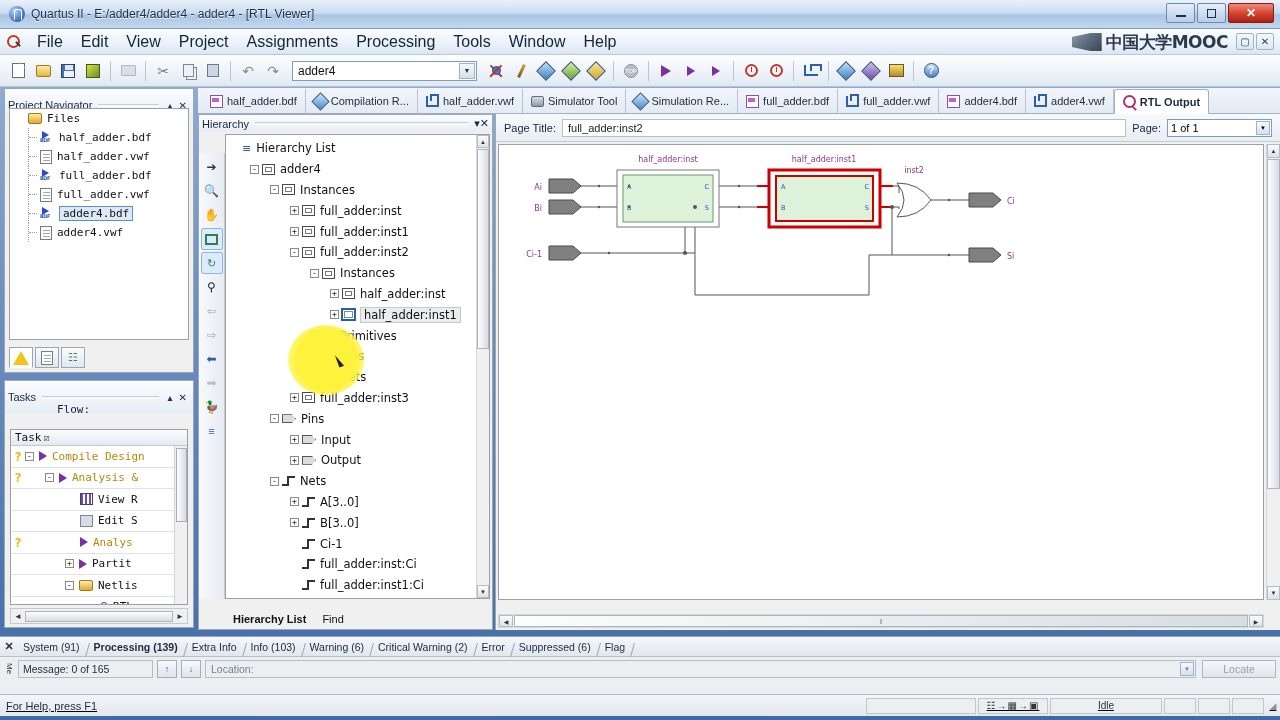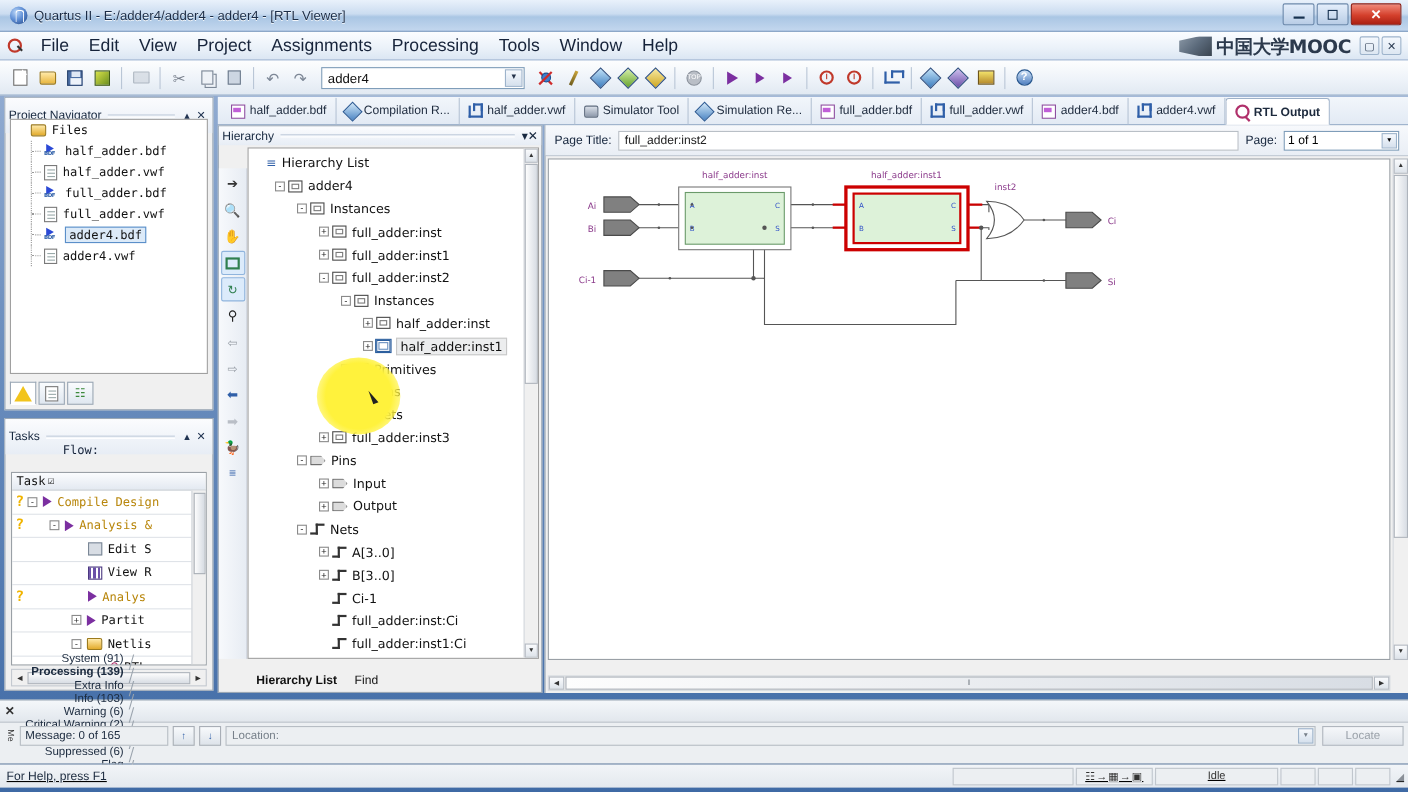--- a/index.html
+++ b/index.html
@@ -597,29 +597,29 @@
             <span class="qmark">?</span>
             <span style="display:inline-block;width:20px"></span>
             <span class="pm">-</span>
             <span class="tri tri-small" style="margin:0 5px;"></span>
             <span>Analysis &amp;</span>
           </div>
           <div class="task-row black">
             <span class="qmark"></span>
             <span style="display:inline-block;width:40px"></span>
             <span style="display:inline-block;width:10px"></span>
-            <span style="display:inline-block;width:13px;height:12px;margin:0 5px;background:#d8dde4;border:1px solid #7b8796;"></span>
-            <span>Edit S</span>
+            <span style="display:inline-block;width:13px;height:12px;margin:0 5px;background:repeating-linear-gradient(90deg,#6a4fa8 0 2px,#fff 2px 4px);border:1px solid #4a3780;"></span>
+            <span>View R</span>
           </div>
           <div class="task-row black">
             <span class="qmark"></span>
             <span style="display:inline-block;width:40px"></span>
             <span style="display:inline-block;width:10px"></span>
-            <span style="display:inline-block;width:13px;height:12px;margin:0 5px;background:repeating-linear-gradient(90deg,#6a4fa8 0 2px,#fff 2px 4px);border:1px solid #4a3780;"></span>
-            <span>View R</span>
+            <span style="display:inline-block;width:13px;height:12px;margin:0 5px;background:#d8dde4;border:1px solid #7b8796;"></span>
+            <span>Edit S</span>
           </div>
           <div class="task-row">
             <span class="qmark">?</span>
             <span style="display:inline-block;width:40px"></span>
             <span style="display:inline-block;width:10px"></span>
             <span class="tri tri-small" style="margin:0 5px;"></span>
             <span>Analys</span>
           </div>
           <div class="task-row black">
             <span class="qmark"></span>
@@ -979,21 +979,21 @@
       <div class="sb-thumb" style="position:absolute;left:15px;top:0;bottom:0;right:15px;">
         <span>‖</span>
       </div>
       <div class="sb-arrow" style="position:absolute;right:0;top:0;bottom:0;width:14px;">▶</div>
     </div>
   </div>
 
   <div class="msgpanel">
     <div class="msg-tabs">
       <span class="mclose">✕</span>
-      <div style="display:flex;align-items:flex-end;flex-direction:column;" id="msg-tabs">
+      <div style="display:flex;align-items:flex-start;" id="msg-tabs">
           <span class="mtab"><span>System (91)</span></span>
           <span class="mtab sel"><span>Processing (139)</span></span>
           <span class="mtab"><span>Extra Info</span></span>
           <span class="mtab"><span>Info (103)</span></span>
           <span class="mtab"><span>Warning (6)</span></span>
           <span class="mtab"><span>Critical Warning (2)</span></span>
           <span class="mtab"><span>Error</span></span>
           <span class="mtab"><span>Suppressed (6)</span></span>
           <span class="mtab"><span>Flag</span></span>
         </div>

